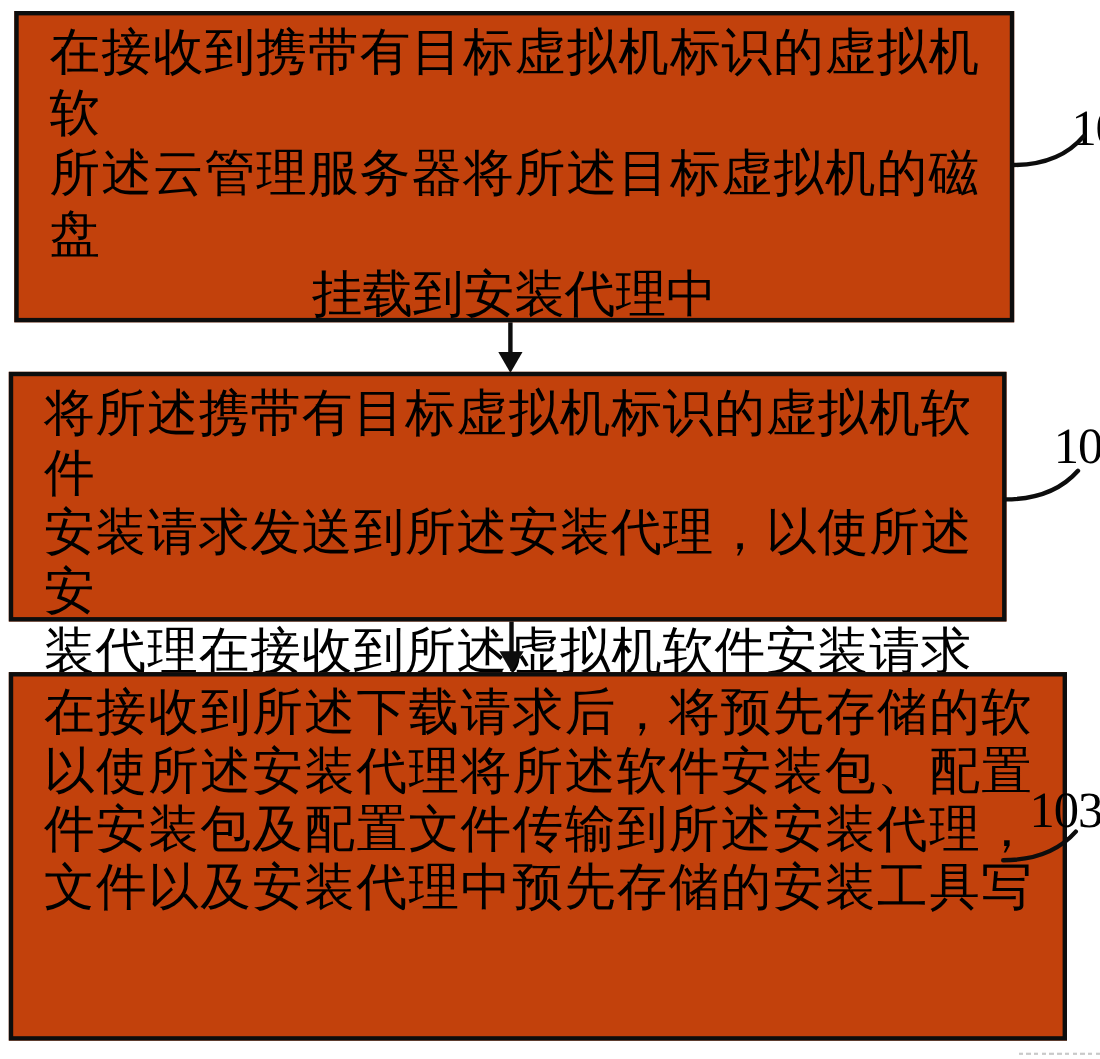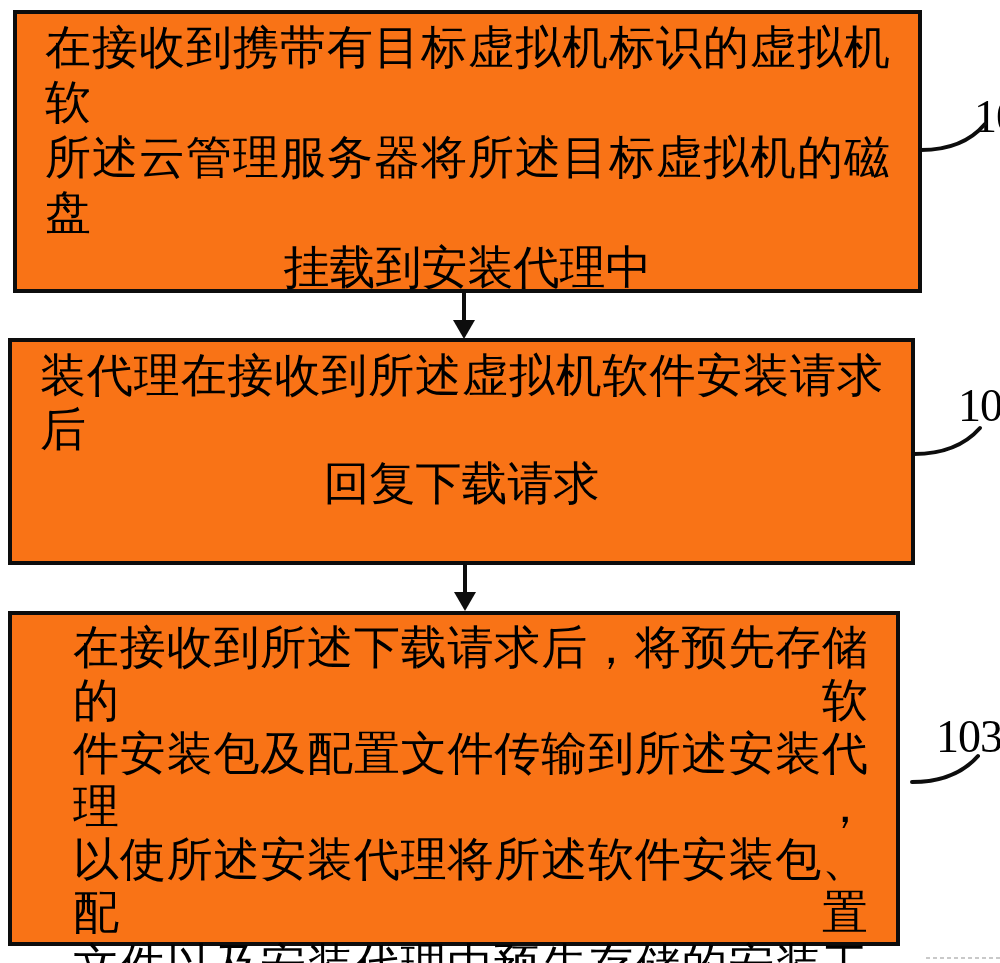--- a/index.html
+++ b/index.html
@@ -13,21 +13,21 @@
     height: 963px;
     background: #ffffff;
     font-family: "DejaVu Serif", "Liberation Serif", serif;
     color: #000000;
     overflow: hidden;
   }
   .pbox {
     position: absolute;
     box-sizing: border-box;
     border: 4px solid #0d0d0d;
-    background: #f97316;
+    background: #c2410c;
   }
   .pbox-inner {
     box-sizing: border-box;
     width: 100%;
     height: 100%;
     padding: 6px 28px 0 28px;
   }
   .tline {
     font-size: 46px;
     color: #000000;
@@ -96,40 +96,42 @@
     <path d="M2,32 Q44,32 66,6" fill="none" stroke="#0d0d0d" stroke-width="4" stroke-linecap="round"></path>
   </svg>
 
   <div class="arrow" style="left:453px; top:293px; width:22px; height:46px;">
     <div class="arrow-shaft" style="top:0; height:29px;"></div>
     <div class="arrow-head" style="top:27px;"></div>
   </div>
 
   <div class="pbox" style="left:8px; top:338px; width:907px; height:227px;">
     <div class="pbox-inner">
+      <div class="tline lh54">将所述携带有目标虚拟机标识的虚拟机软件</div>
+      <div class="tline lh54">安装请求发送到所述安装代理，以使所述安</div>
       <div class="tline lh54">装代理在接收到所述虚拟机软件安装请求后</div>
       <div class="tline lh54 center">回复下载请求</div>
     </div>
   </div>
 
   <div class="ref-label" style="left:934px; top:383px;margin-left:24px;">102</div>
   <svg class="leader" style="left:912px; top:422px;" width="74" height="36" viewBox="0 0 74 36">
     <path d="M2,32 Q45,32 68,6" fill="none" stroke="#0d0d0d" stroke-width="4" stroke-linecap="round"></path>
   </svg>
 
   <div class="arrow" style="left:454px; top:565px; width:22px; height:46px;">
     <div class="arrow-shaft" style="top:0; height:29px;"></div>
     <div class="arrow-head" style="top:27px;"></div>
   </div>
 
-  <div class="pbox" style="left:8px; top:611px; width:892px; height:335px;padding-left:33px;">
+  <div class="pbox" style="left:8px; top:611px; width:962px; height:335px;">
     <div class="pbox-inner">
       <div class="tline lh53">在接收到所述下载请求后，将预先存储的软</div>
+      <div class="tline lh53">以使所述安装代理将所述软件安装包、配置</div>
       <div class="tline lh53">件安装包及配置文件传输到所述安装代理，</div>
-      <div class="tline lh53">以使所述安装代理将所述软件安装包、配置</div>
       <div class="tline lh53">文件以及安装代理中预先存储的安装工具写</div>
 
     </div>
   </div>
 
   <div class="ref-label" style="left:936px; top:714px;">103</div>
   <svg class="leader" style="left:910px; top:750px;" width="74" height="36" viewBox="0 0 74 36">
     <path d="M2,32 Q45,32 68,6" fill="none" stroke="#0d0d0d" stroke-width="4" stroke-linecap="round"></path>
   </svg>
 

